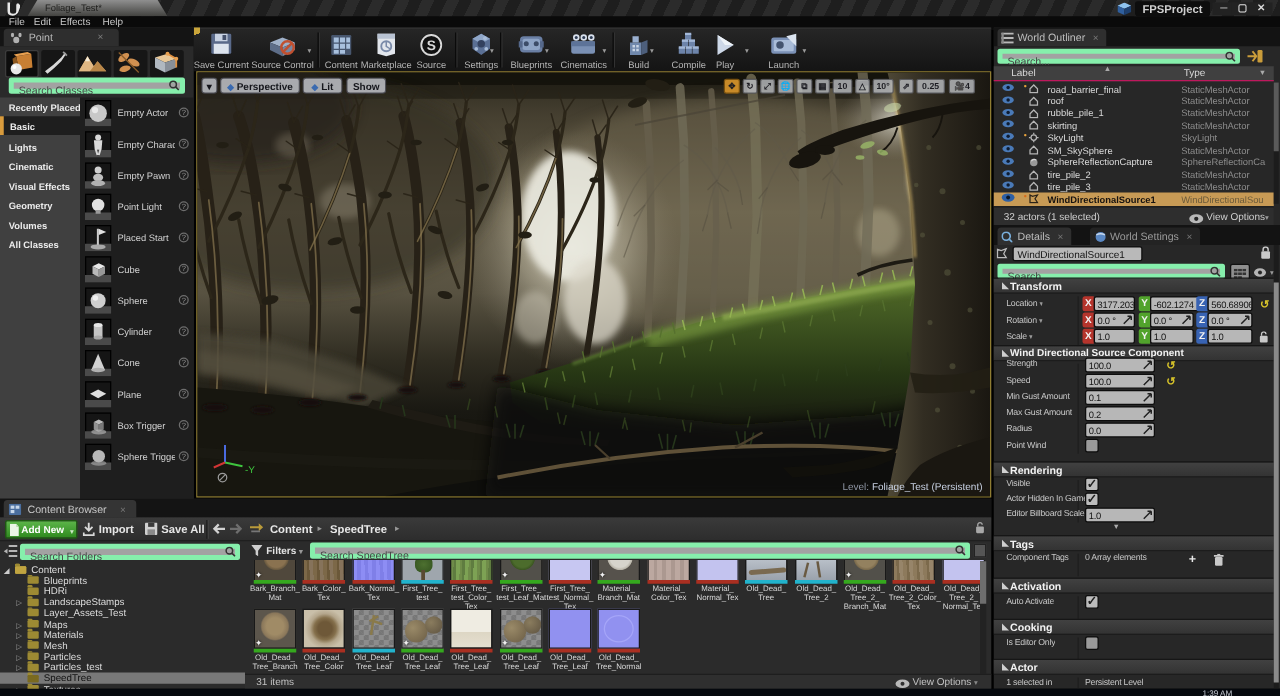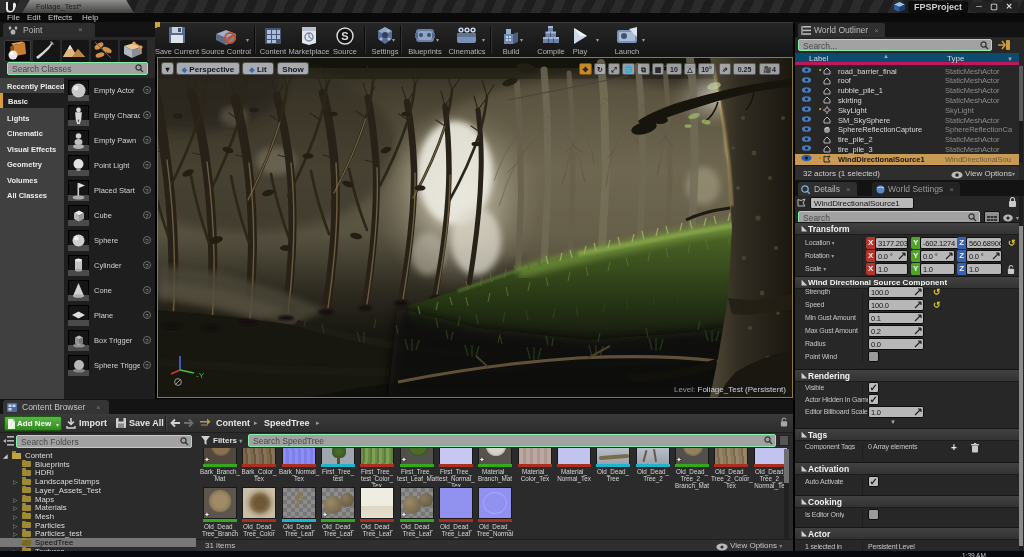--- a/index.html
+++ b/index.html
@@ -13,21 +13,21 @@
 #toolbar{left:155px;top:22px;width:638px;height:35px;background:linear-gradient(#262626,#141414);border-top:1px solid #3a3a3a}
 .tbtn{position:absolute;top:25px;width:54px;height:32px;text-align:center;color:#b4b4b4;font-size:7.5px}
 .tbtn svg{display:block;margin:1px auto 1px}
 .tsep{position:absolute;top:26px;width:1px;height:28px;background:#0a0a0a;box-shadow:1px 0 0 #323232}
 .tarrow{position:absolute;top:36px;color:#9a9a9a;font-size:6px}
 
 #modes{left:0;top:22px;width:155px;height:377px;background:#2a2a2a}
 #modestab{left:0;top:22px;width:155px;height:15px;background:#141414}
 #modestabin{left:3px;top:23px;width:92px;height:14px;background:#2e2e2e;border-radius:3px 3px 0 0;color:#b9b9b9;font-size:8.5px;padding:2px 0 0 20px}
 .mico{position:absolute;top:40px;width:27px;height:22px;background:#161616;border-radius:2px}
-.searchbox{background:#a2a2a2;border:1px solid #86efac;border-radius:2px;color:#484848;font-size:8.5px;padding:1px 4px;position:absolute}
+.searchbox{background:#a2a2a2;border:4px solid #86efac;border-radius:2px;color:#484848;font-size:8.5px;padding:1px 4px;position:absolute}
 #catcol{left:0;top:78px;width:64px;height:321px;background:#404040}
 .cat{position:absolute;left:0;width:64px;color:#ececec;font-weight:bold;font-size:7.5px;padding:4px 0 0 7px;height:15px;white-space:nowrap;overflow:hidden}
 #itemcol{left:64px;top:78px;width:91px;height:321px;background:#1e1e1e}
 .pitem{position:absolute;left:64px;width:91px;height:25px}
 .pthumb{position:absolute;left:4px;top:2px;width:21px;height:21px;background:#151515;border:1px solid #000}
 .pfloor{position:absolute;left:4px;width:21px;top:17px;height:6px;background:#4a4a4a}
 .plabel{position:absolute;left:30px;top:8px;color:#d2d2d2;font-size:7.5px;width:46px;overflow:hidden;white-space:nowrap}
 .pq{position:absolute;left:79px;top:8px;width:8px;height:8px;border:1px solid #6e6e6e;border-radius:50%;color:#9a9a9a;font-size:6px;text-align:center;line-height:8px}
 
 #vp{left:157px;top:57px;width:636px;height:341px;border:1px solid #8f7c32;background:#1a1812}
@@ -717,21 +717,21 @@
   </svg>
 <div class="abs searchbox" style="left:798px;top:39px;width:194px;height:12px">Search...</div>
 <svg class="abs" style="left:980px;top:41px" width="9" height="9" viewBox="0 0 9 9">
     <circle cx="3.5" cy="3.5" r="2.6" fill="none" stroke="#333" stroke-width="1.2"></circle>
     <line x1="5.5" y1="5.5" x2="8" y2="8" stroke="#333" stroke-width="1.3"></line>
   </svg>
 <svg class="abs" style="left:997px;top:39px" width="14" height="12" viewBox="0 0 14 12">
     <path d="M1 6 L8 6 M5 2 L8 6 L5 10" stroke="#c99c3a" stroke-width="1.6" fill="none"></path>
     <rect x="9" y="1" width="4" height="10" rx="1" fill="#c99c3a"></rect>
   </svg>
-<div class="abs" style="left:795px;top:53px;width:224px;height:12px;background:#0c4a6e;border-bottom:3px solid #be185d;color:#d8d8d8;font-size:8px">
+<div class="abs" style="left:795px;top:53px;width:224px;height:12px;background:#404040;border-bottom:1px solid #be185d;color:#d8d8d8;font-size:8px">
 <span style="position:absolute;left:14px;top:1px">Label</span>
     <span style="position:absolute;left:88px;top:0px;color:#aaa;font-size:6px">▲</span>
     <span style="position:absolute;left:152px;top:1px">Type</span>
     <span style="position:absolute;left:212px;top:3px;color:#aaa;font-size:6px">▼</span>
   </div>
 
 <div class="orow" style="top:66px">
     <svg class="oeye" viewBox="0 0 12 8">
       <ellipse cx="6" cy="4" rx="5" ry="3.1" fill="#4a7ab8"></ellipse>
       <circle cx="6" cy="4" r="1.5" fill="#0e1c32"></circle>

